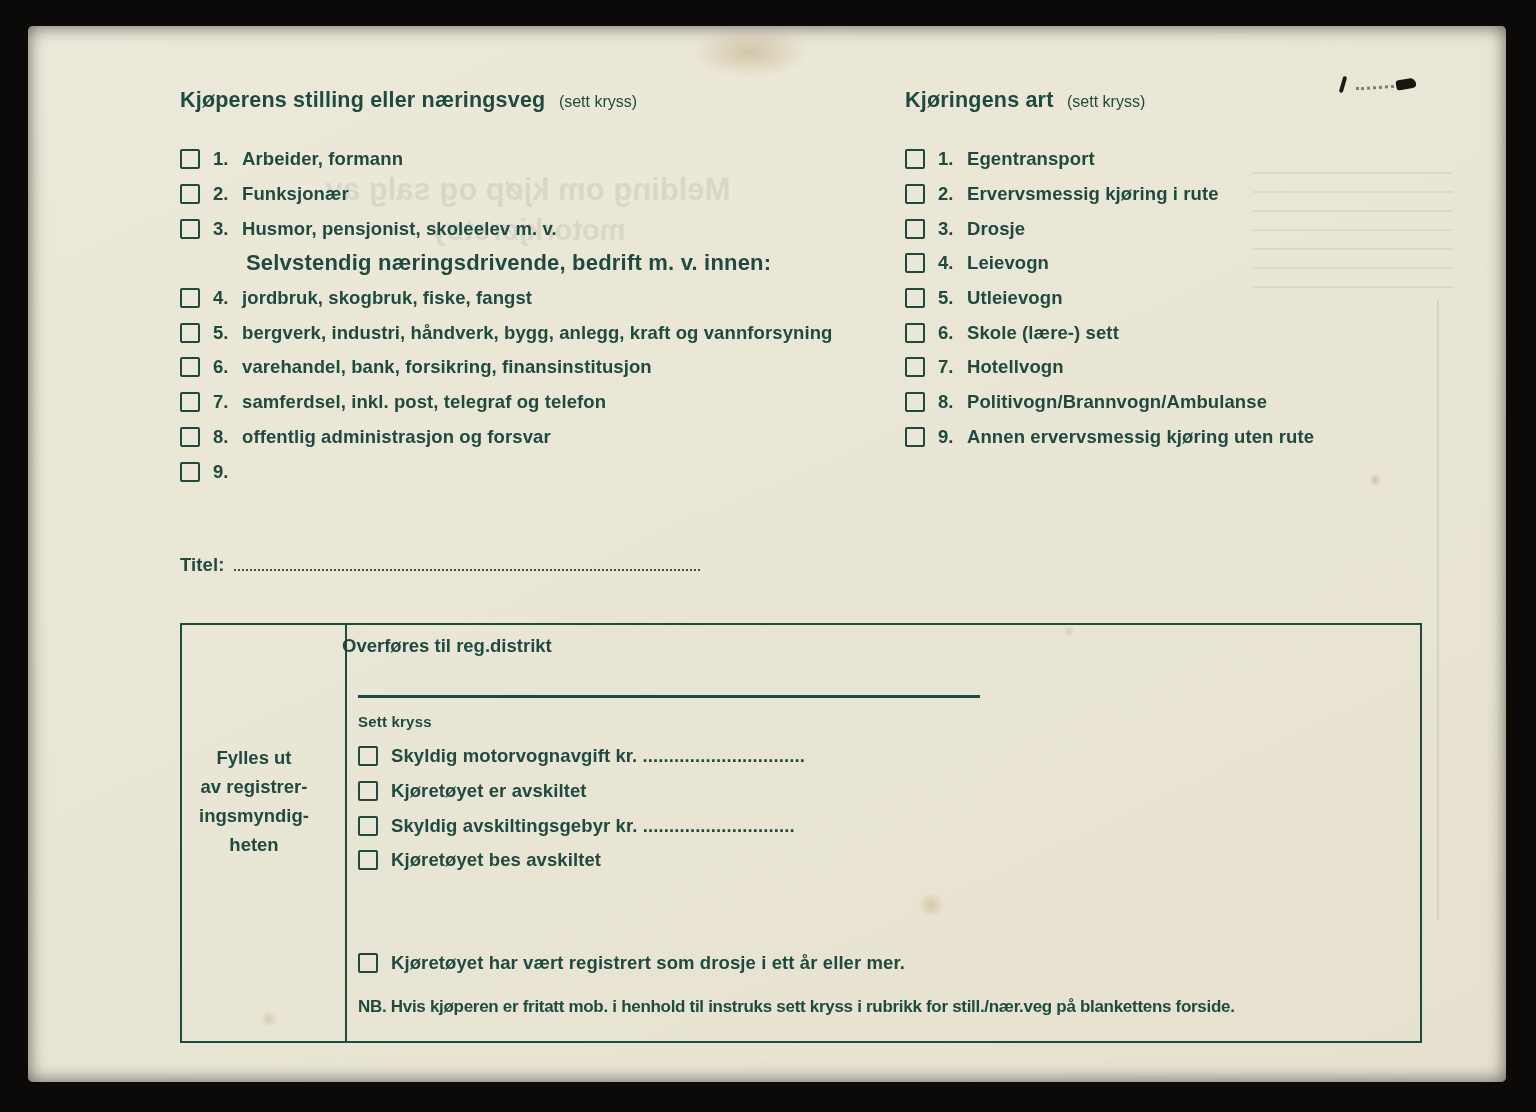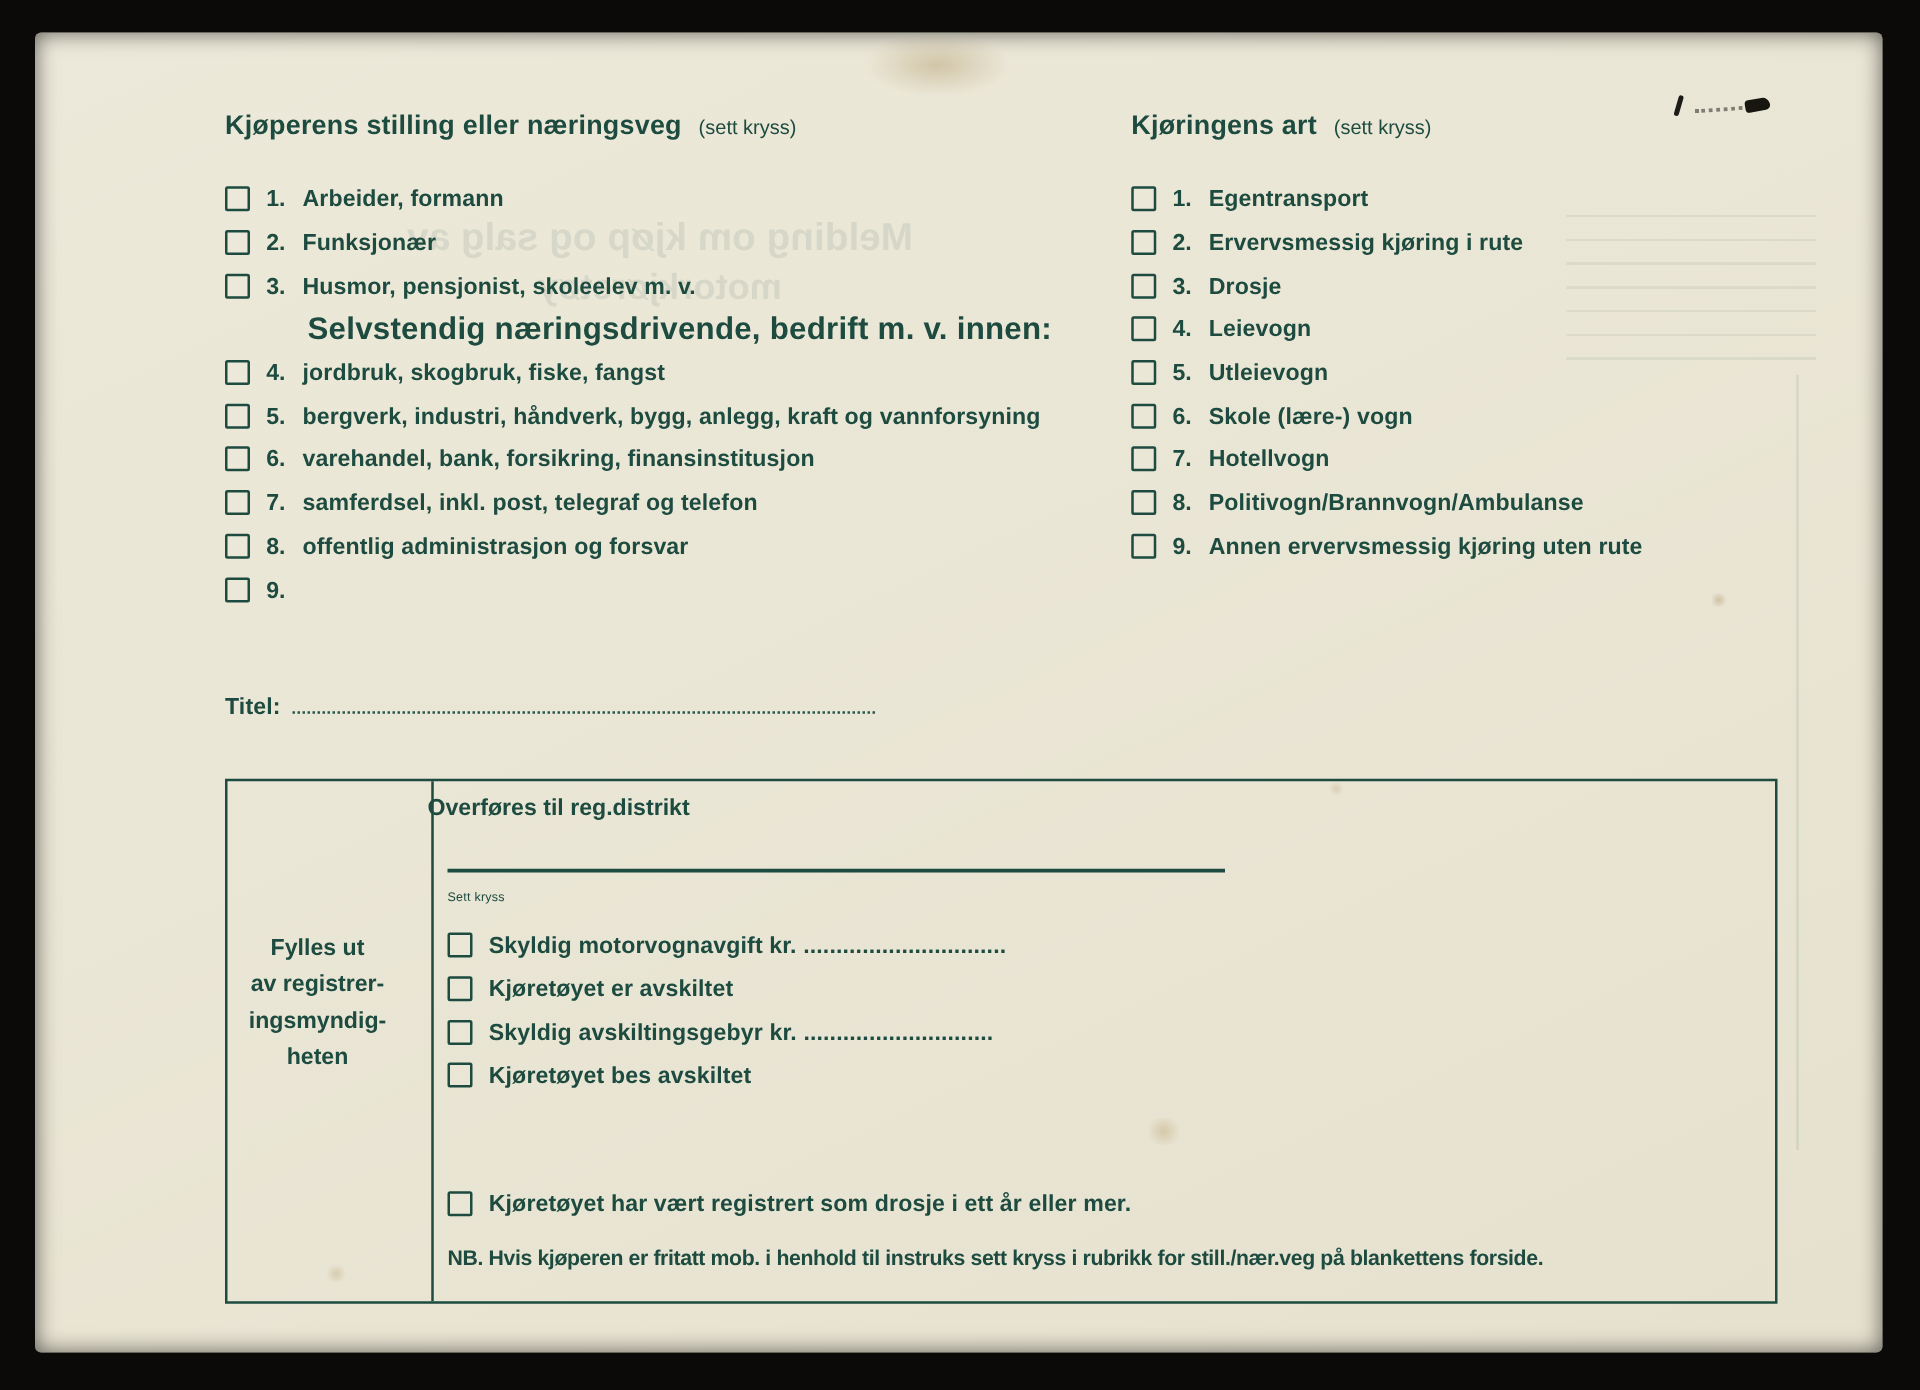--- a/index.html
+++ b/index.html
@@ -20,41 +20,41 @@
   .section-title{font-size:21.5px;font-weight:bold;letter-spacing:.2px;}
   .suffix{font-size:16px;font-weight:normal;margin-left:9px;}
   .list{position:absolute;}
   .row{display:flex;align-items:center;height:34.7px;white-space:nowrap;}
   .cb{
     width:16px;height:16px;border:2.5px solid #1d4b40;border-radius:2px;
     flex:0 0 auto;margin-right:13px;background:rgba(255,255,255,.05);
   }
   .num{font-weight:bold;font-size:18.5px;margin-right:7px;min-width:22px;}
   .lbl{font-weight:bold;font-size:18.5px;letter-spacing:.1px;}
-  .sub .sublbl{font-weight:bold;font-size:25px;padding-left:66px;letter-spacing:.2px;}
+  .sub .sublbl{font-weight:bold;font-size:22px;padding-left:66px;letter-spacing:.2px;}
   
   .titel{position:absolute;left:152px;top:528px;display:flex;align-items:baseline;}
   .titel .lbl{font-size:18.5px;}
   .leader{
     display:inline-block;width:466px;height:14px;margin-left:10px;
     border-bottom:2px dotted #2a584c;cursor:text;
   }
   
   .regbox{
     position:absolute;left:152px;top:597px;width:1238px;height:416px;
     border:2.5px solid #1d4b40;
   }
   .regbox .divider{position:absolute;left:163px;top:0;bottom:0;width:0;border-left:2.5px solid #1d4b40;}
   .side-label{
     position:absolute;left:0;top:118px;width:144px;text-align:center;
     font-weight:bold;font-size:18.5px;line-height:29px;
   }
   .transfer{position:absolute;left:160px;top:10px;font-weight:bold;font-size:18.5px;}
   .rule{position:absolute;left:176px;top:70px;width:622px;height:2.5px;background:#1d4b40;}
-  .settkryss{position:absolute;left:176px;top:88px;font-size:10px;font-weight:normal;letter-spacing:.2px;}
+  .settkryss{position:absolute;left:176px;top:88px;font-size:15px;font-weight:bold;letter-spacing:.2px;}
   .boxlist{position:absolute;left:176px;top:114px;}
   .boxrow-last{position:absolute;left:176px;top:290px;margin-top:31px;}
   .nb{
     position:absolute;left:176px;top:356px;
     font-weight:bold;font-size:17px;letter-spacing:-.3px;white-space:nowrap;margin-top:16px;
   }
   
   .bleed-title{
     position:absolute;left:250px;top:146px;width:500px;text-align:center;
     transform:scaleX(-1);color:rgba(29,75,64,.10);filter:blur(.6px);
@@ -186,21 +186,21 @@
       <span class="lbl">Leievogn</span>
     </div>
     <div class="row">
       <span class="cb"></span>
       <span class="num">5.</span>
       <span class="lbl">Utleievogn</span>
     </div>
     <div class="row">
       <span class="cb"></span>
       <span class="num">6.</span>
-      <span class="lbl">Skole (lære-) vogn</span>
+      <span class="lbl">Skole (lære-) sett</span>
     </div>
     <div class="row">
       <span class="cb"></span>
       <span class="num">7.</span>
       <span class="lbl">Hotellvogn</span>
     </div>
     <div class="row">
       <span class="cb"></span>
       <span class="num">8.</span>
       <span class="lbl">Politivogn/Brannvogn/Ambulanse</span>

